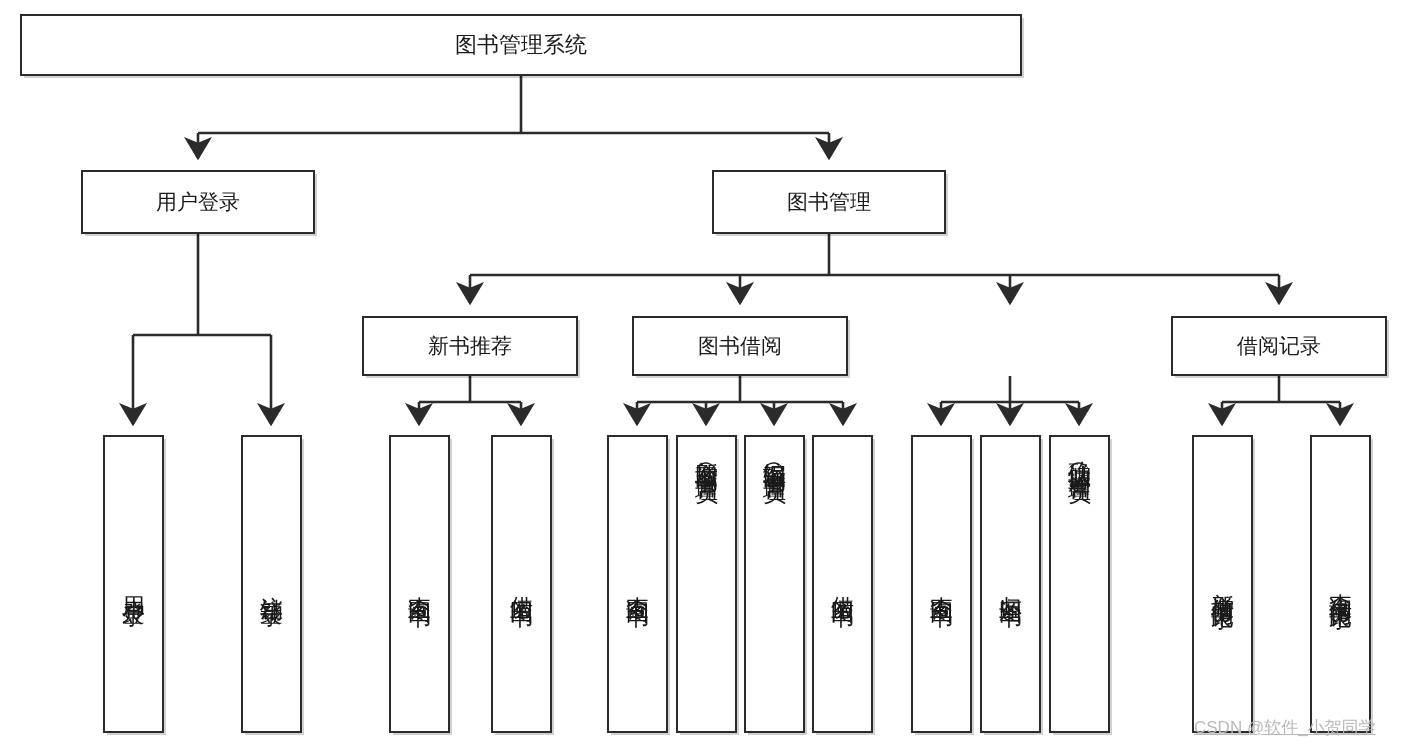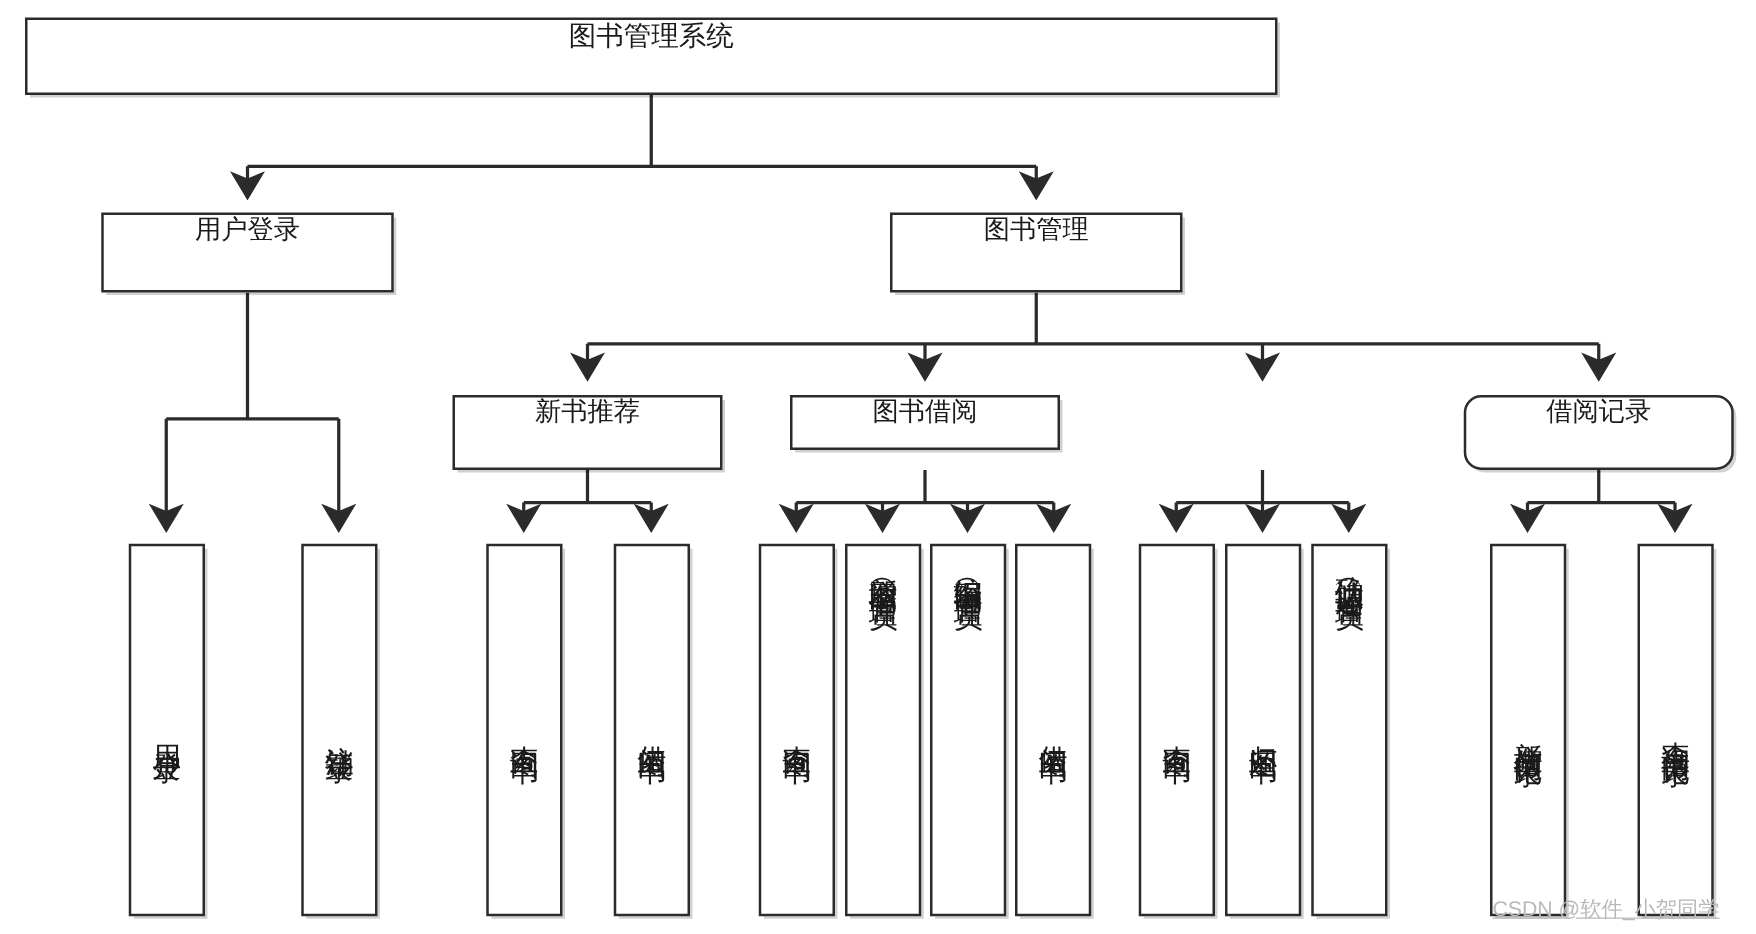--- a/index.html
+++ b/index.html
@@ -24,21 +24,21 @@
     width: 1405px;
     height: 747px;
   }
   .node {
     position: absolute;
     box-sizing: border-box;
     background: #ffffff;
     border: 2px solid #2b2b2b;
     box-shadow: 3px 3px 0 -1px rgba(0,0,0,0.18);
     display: flex;
-    align-items: flex-start;
+    align-items: center;
     justify-content: center;
     color: #1a1a1a;
   }
   .node .label {
     line-height: 1.15;
     white-space: nowrap;
   }
   .node.horiz .label {
     font-size: 21px;
   }
@@ -137,26 +137,26 @@
   </div>
 
   <div class="node horiz" style="left:712px; top:170px; width:234px; height:64px;">
     <span class="label">图书管理</span>
   </div>
 
   <div class="node horiz" style="left:362px; top:316px; width:216px; height:60px;">
     <span class="label">新书推荐</span>
   </div>
 
-  <div class="node horiz" style="left:632px; top:316px; width:216px; height:44px;">
+  <div class="node horiz" style="left:632px; top:316px; width:216px; height:60px;">
     <span class="label">图书借阅</span>
   </div>
 
 
-  <div class="node horiz" style="left:1171px; top:316px; width:216px; height:60px;border-radius:14px;">
+  <div class="node horiz" style="left:1171px; top:316px; width:216px; height:60px;">
     <span class="label">借阅记录</span>
   </div>
 
   <div class="node vert centered" style="left:103px; top:435px; width:61px; height:298px;">
     <span class="label">用户登录</span>
   </div>
 
   <div class="node vert centered" style="left:241px; top:435px; width:61px; height:298px;">
     <span class="label">注销登录</span>
   </div>

